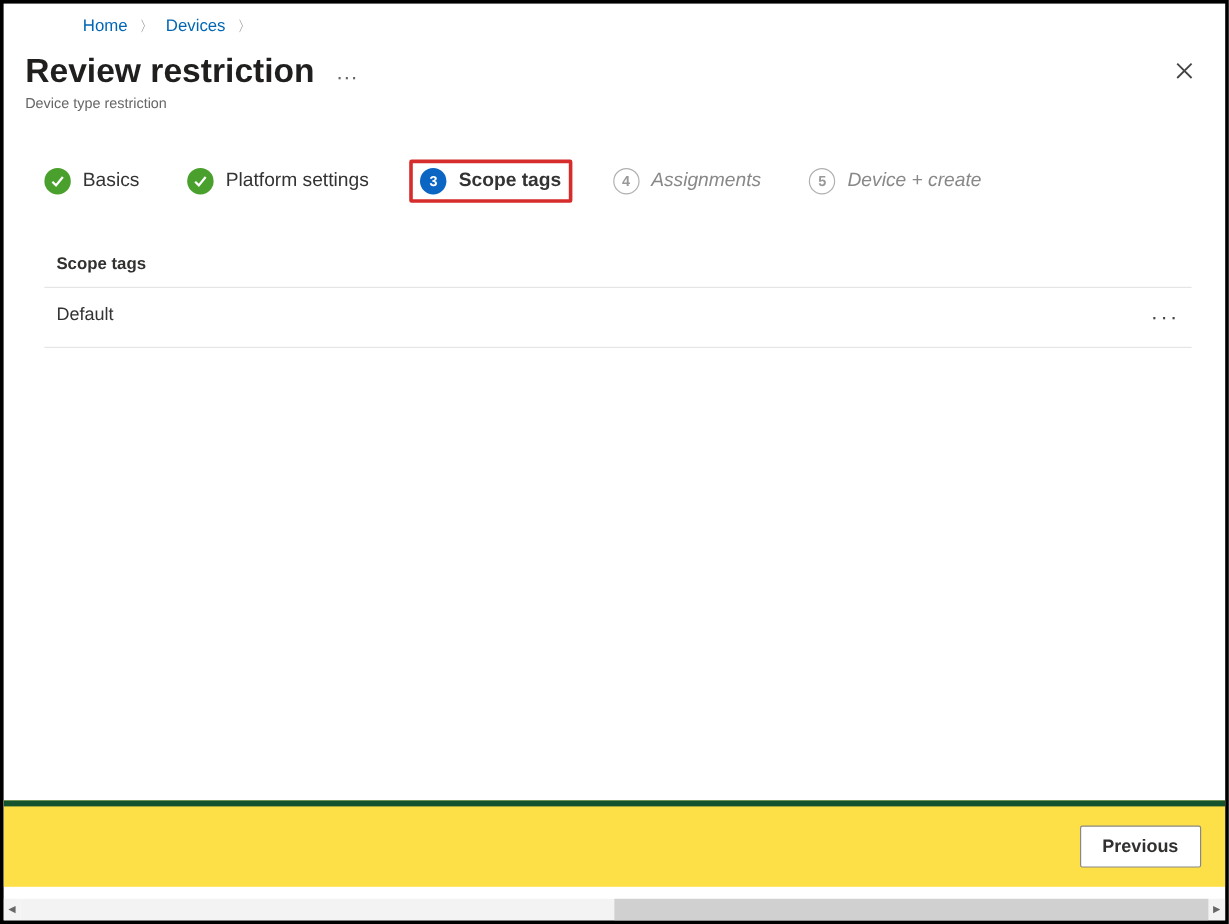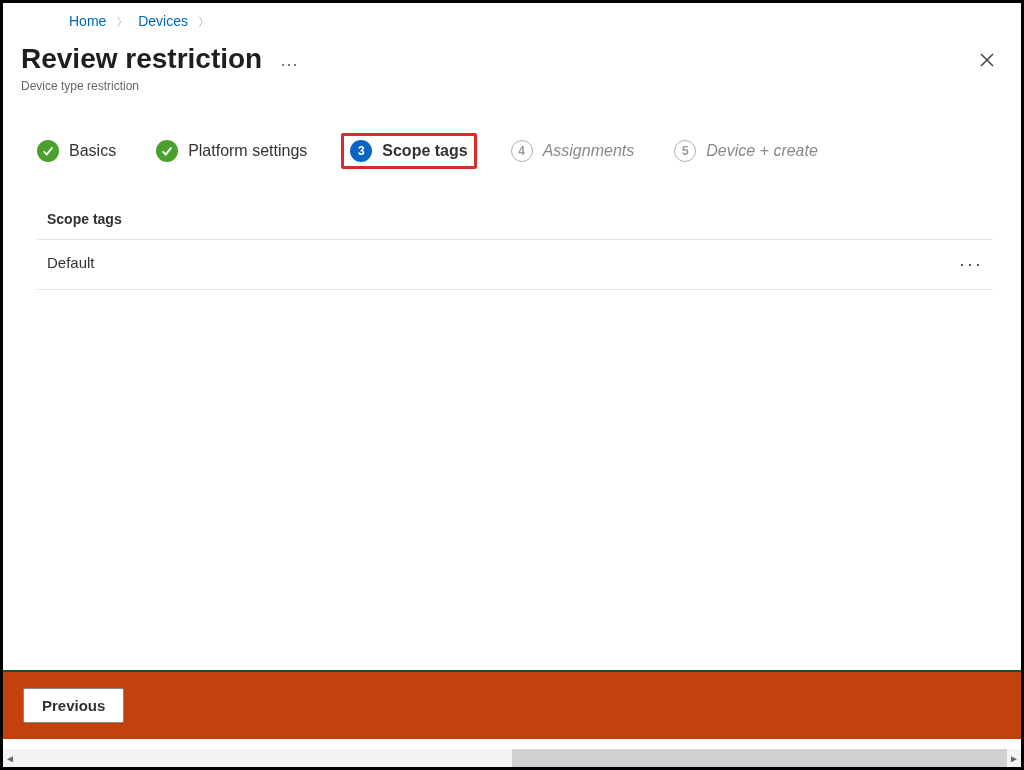--- a/index.html
+++ b/index.html
@@ -107,25 +107,26 @@
     display: inline-block;
     color: #0b66c3;
     font-size: 15px;
     padding: 10px 16px;
     cursor: pointer;
   }
   .footer {
     position: absolute;
     left: 0; right: 0;
     bottom: 28px;
-    border-top: 2px solid #14532d;
+    border-top: 5px solid #14532d;
     padding: 16px 20px;
     display: flex;
     gap: 26px;
-    background: #c2410c;
+    background: #fde047;
+    justify-content: flex-end;
   }
   .btn {
     min-width: 100px;
     padding: 8px 18px;
     font-size: 15px;
     border-radius: 2px;
     cursor: pointer;
     text-align: center;
     font-family: inherit;
   }

